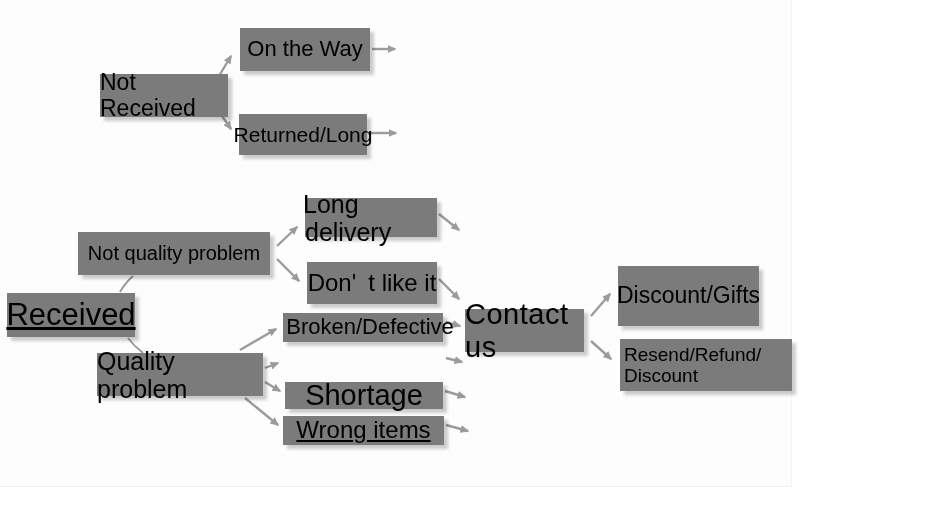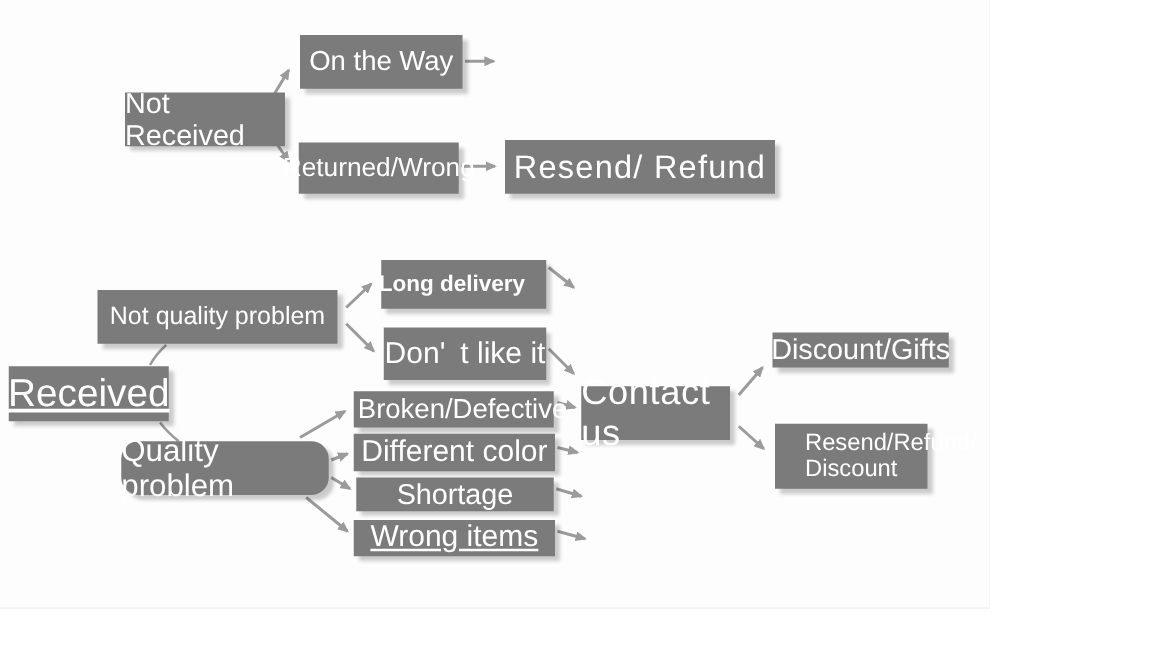--- a/index.html
+++ b/index.html
@@ -3,21 +3,21 @@
 <meta charset="utf-8">
 <style>
   * { margin:0; padding:0; box-sizing:border-box; }
   html,body { width:926px; height:523px; background:#ffffff; overflow:hidden;
               font-family:"Liberation Sans", sans-serif; }
   .stage { position:relative; width:926px; height:523px; background:#ffffff; }
   .photo { position:absolute; left:0; top:0; width:792px; height:487px;
            background:#fdfdfd; border-right:1px solid #f5f5f5;
            border-bottom:1px solid #f0f0f0; }
   .edges { position:absolute; left:0; top:0; width:926px; height:523px; }
-  .node { position:absolute; background:#7b7b7b; color:#ffffff;
+  .node { position:absolute; background:#7b7b7b; color:#000000;
           display:flex; align-items:center; justify-content:center;
           box-shadow:4px 4px 3px rgba(0,0,0,0.20);
           white-space:pre-line; line-height:1.12; }
   .node.left { justify-content:flex-start; }
 </style>
 </head>
 <body>
 
 <div class="stage">
   <div class="photo"></div>
@@ -47,31 +47,29 @@
       <line x1="446" y1="358" x2="462" y2="362" marker-end="url(#ah)"></line>
       <line x1="445" y1="391" x2="465" y2="397" marker-end="url(#ah)"></line>
       <line x1="446" y1="425" x2="468" y2="431" marker-end="url(#ah)"></line>
       <line x1="591" y1="316" x2="610" y2="294" marker-end="url(#ah)"></line>
       <line x1="591" y1="341" x2="611" y2="359" marker-end="url(#ah)"></line>
     </g>
   </svg>
 
   <div class="node" style="left:82px;  top:74px;  width:128px; height:43px; font-size:23px;margin-left:18px;">Not Received</div>
   <div class="node" style="left:240px; top:28px;  width:130px; height:43px; font-size:22px;">On the Way</div>
-  <div class="node" style="left:239px; top:114px; width:128px; height:41px; font-size:21px;">Returned/Wrong</div>
-  <div class="node" style="left:404px; top:112px; width:216px; height:43px; font-size:26px; letter-spacing:1px;">Resend/ Refund</div>
+  <div class="node" style="left:239px; top:114px; width:128px; height:41px; font-size:21px;">Returned/Long</div>
 
   <div class="node" style="left:7px;   top:293px; width:128px; height:44px; font-size:31px;text-decoration:underline;">Received</div>
   <div class="node" style="left:78px;  top:232px; width:192px; height:43px; font-size:20px;">Not quality problem</div>
-  <div class="node left" style="left:305px; top:208px; width:132px; height:39px; font-size:18px; padding-left:0; text-indent:-2px;font-weight:bold;">Long delivery</div>
+  <div class="node left" style="left:305px; top:198px; width:132px; height:39px; font-size:25px; padding-left:0; text-indent:-2px;">Long delivery</div>
   <div class="node" style="left:307px; top:262px; width:130px; height:42px; font-size:24px;">Don' t like it</div>
-  <div class="node" style="left:97px;  top:353px; width:166px; height:43px; font-size:25px;border-radius:14px;">Quality problem</div>
+  <div class="node" style="left:97px;  top:353px; width:166px; height:43px; font-size:25px;">Quality problem</div>
 
   <div class="node" style="left:283px; top:313px; width:160px; height:29px; font-size:22px;padding-left:14px;">Broken/Defective</div>
-  <div class="node" style="left:283px; top:347px; width:161px; height:30px; font-size:24px;">Different color</div>
-  <div class="node" style="left:285px; top:382px; width:158px; height:27px; font-size:23px;">Shortage</div>
+  <div class="node" style="left:285px; top:382px; width:158px; height:27px; font-size:29px;">Shortage</div>
   <div class="node" style="left:283px; top:416px; width:161px; height:29px; font-size:24px;text-decoration:underline;">Wrong items</div>
 
   <div class="node" style="left:465px; top:309px; width:119px; height:43px; font-size:29px; letter-spacing:0.5px;">Contact us</div>
-  <div class="node" style="left:618px; top:266px; width:141px; height:28px; font-size:23px;text-align:right;">Discount/Gifts</div>
-  <div class="node left" style="left:620px; top:339px; width:122px; height:52px; font-size:19px; padding-left:24px; text-align:left;">Resend/Refund/
+  <div class="node" style="left:618px; top:266px; width:141px; height:60px; font-size:23px;text-align:right;">Discount/Gifts</div>
+  <div class="node left" style="left:620px; top:339px; width:172px; height:52px; font-size:19px; padding-left:4px; text-align:left;">Resend/Refund/
 Discount</div>
 </div>
 
 </body></html>

